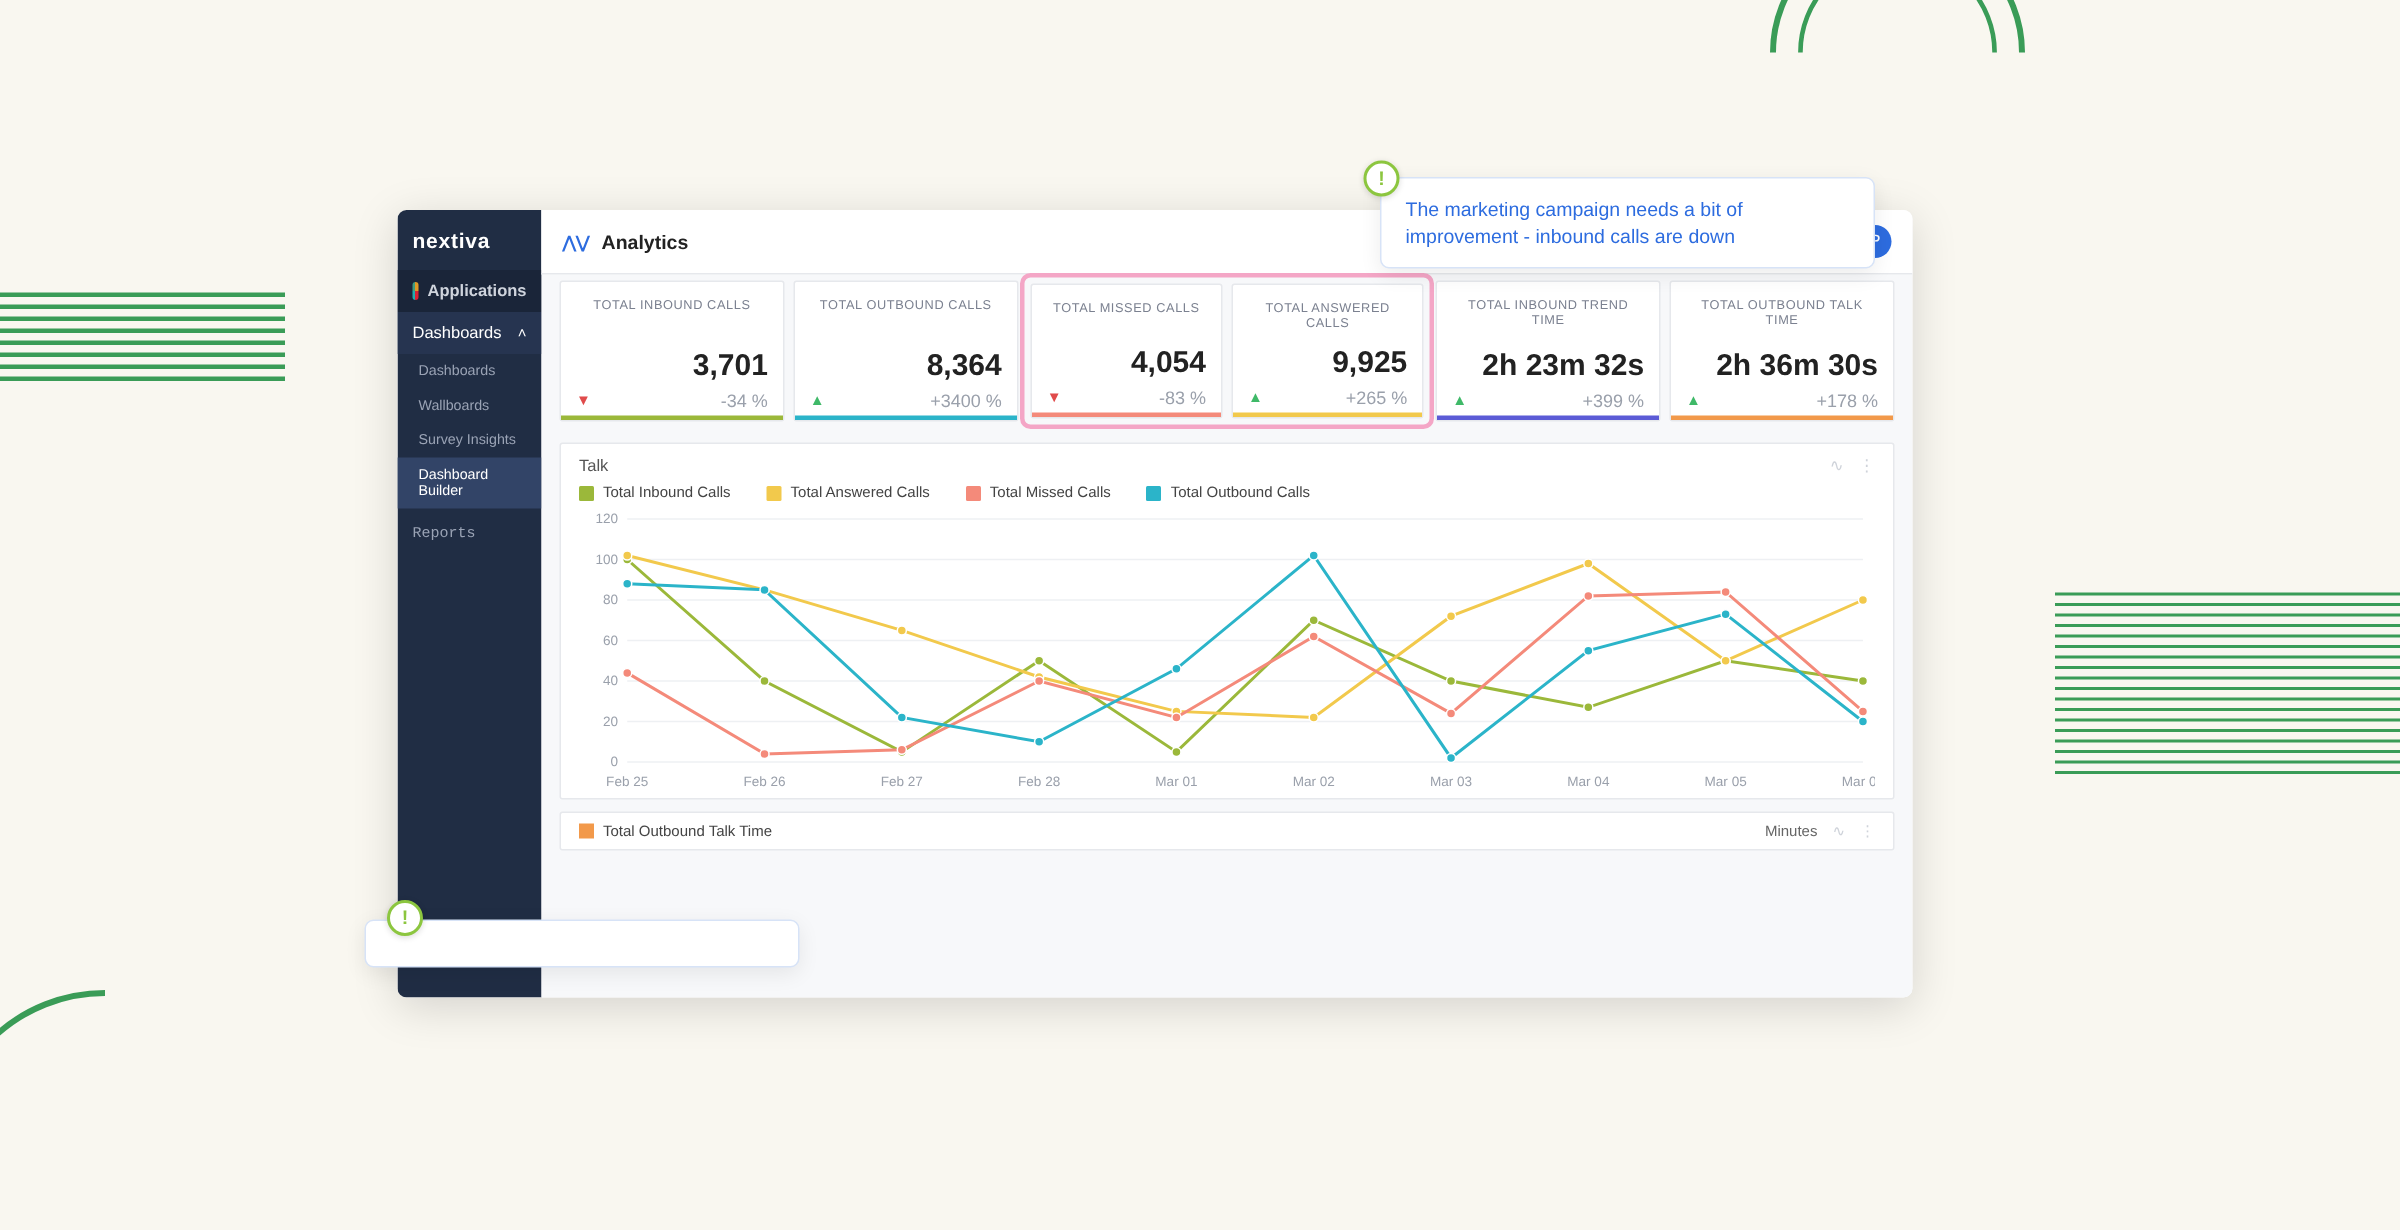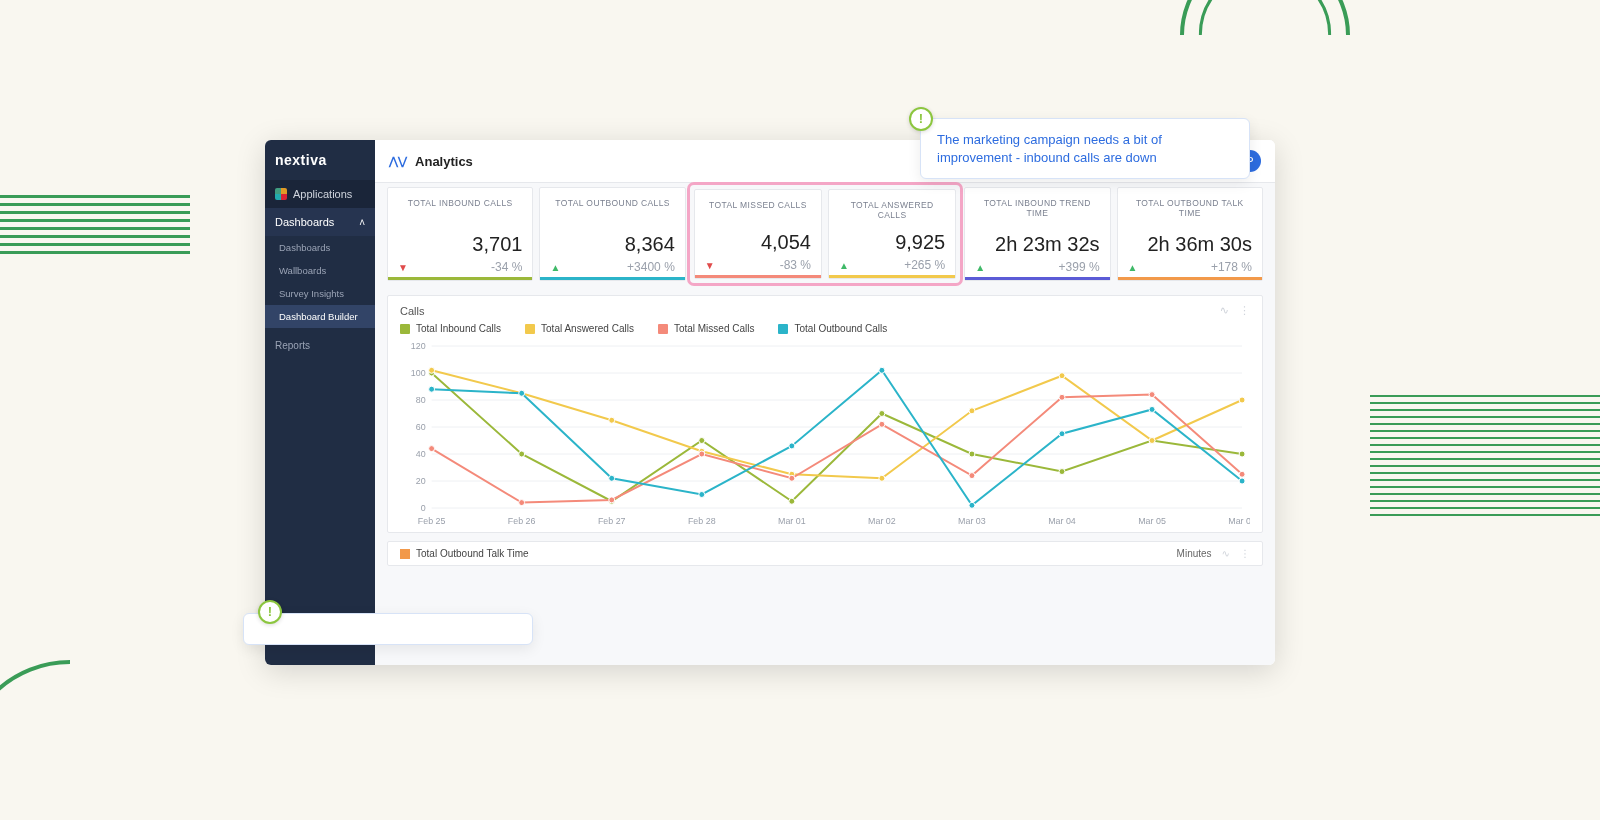--- a/index.html
+++ b/index.html
@@ -41,31 +41,31 @@
   }
 
   .app-window {
     position:absolute; left:265px; top:140px;
     width:1010px; height:525px;
     background:#fff; border-radius:6px;
     box-shadow:0 6px 30px rgba(0,0,0,.15);
     display:flex; overflow:hidden;
   }
   .sidebar {
-    width:110px; background:#202d44; color:#cfd4dd;
+    width:96px; background:#202d44; color:#cfd4dd;
     display:flex; flex-direction:column;
     font-size:10px;
   }
   .brand {
     padding:12px 10px; color:#fff; font-weight:bold; font-size:14px;
     letter-spacing:.5px;
   }
   .side-apps {
     padding:8px 10px; display:flex; align-items:center; gap:6px;
-    background:#1a2539; font-size:11px;
+    background:#1a2539; font-size:11px;font-weight:bold;
   }
   .side-apps .grid-icon{
     width:12px; height:12px;
     background:
      radial-gradient(#f5a623 1.3px,transparent 1.3px) 0 0/4px 4px #f5a623;
     opacity:.9;
     background:
       conic-gradient(#f5a623 0 90deg,#e23 0 180deg,#2bb 0 270deg,#4a8 0);
     border-radius:2px;
   }
@@ -74,21 +74,21 @@
     display:flex; justify-content:space-between; align-items:center;
     background:#263450;
   }
   .side-item{
     padding:6px 14px; font-size:9.5px; color:#9aa3b5; cursor:pointer;
   }
   .side-item.active{
     background:#324467; color:#fff;
   }
   .side-reports{
-    padding:8px 10px; font-size:10px; color:#9aa3b5; margin-top:4px;
+    padding:8px 10px; font-size:10px; color:#9aa3b5; margin-top:4px;font-family:Liberation Mono, monospace;
   }
 
   .main {
     flex:1; background:#f7f8fa; display:flex; flex-direction:column;
     font-size:11px; color:#333;
   }
   .topbar {
     padding:10px 14px; background:#fff; border-bottom:1px solid #e6e8ec;
     display:flex; align-items:center; gap:8px;
   }
@@ -109,21 +109,21 @@
   .card{
     flex:1; background:#fff; border:1px solid #e6e8ec; border-radius:2px;
     padding:10px 10px 6px; display:flex; flex-direction:column;
     min-height:90px;
     position:relative;
   }
   .card .label{
     font-size:8.5px; color:#7b8190; letter-spacing:.4px; text-align:center;
   }
   .card .value{
-    font-size:20px; font-weight:normal; color:#222; text-align:right;
+    font-size:20px; font-weight:bold; color:#222; text-align:right;
     margin-top:auto; margin-bottom:4px;
   }
   .card .delta-row{
     display:flex; align-items:center; justify-content:space-between;
     font-size:12px; color:#9aa0ab;
   }
   .card .tri { font-size:10px; }
   .card .tri.up{ color:#3fb968;}
   .card .tri.down{ color:#e04b4b;}
   .card .bar{
@@ -301,21 +301,21 @@
           <div class="delta-row">
             <span class="tri up">▲</span>
             <span>+178 %</span>
           </div>
           <div class="bar" style="background:#f2994a"></div>
         </div>
       </div>
 
     <div class="chart-panel">
       <div class="panel-title">
-        <span>Calls</span>
+        <span>Talk</span>
         <span class="right-icons">
           <span>∿</span>
           <span>⋮</span>
         </span>
       </div>
       <div class="legend">
           <div class="item">
             <span class="sw" style="background:#9bb83a"></span>
             <span>Total Inbound Calls</span>
           </div>

